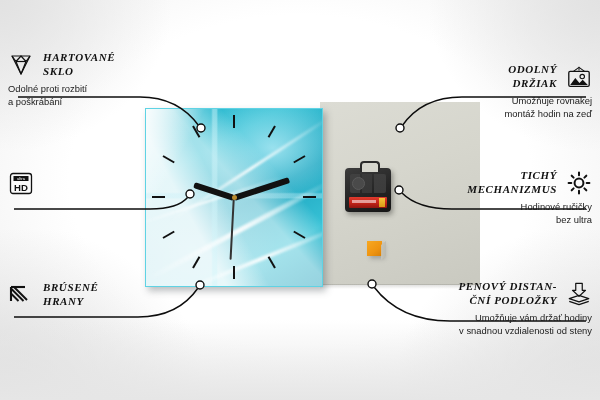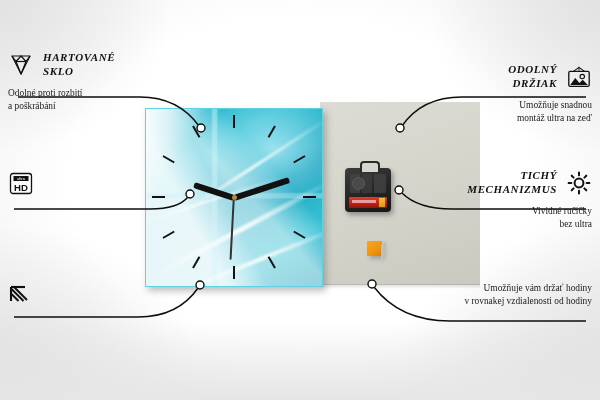--- a/index.html
+++ b/index.html
@@ -207,22 +207,21 @@
   .f-icon {
     width: 26px; height: 26px;
     flex: 0 0 26px;
     display:flex; align-items:center; justify-content:flex-start;
     color:#111;
   }
   .f-desc {
     font-size: 9.4px;
     line-height: 1.42;
     color: #1a1a1a;
-    margin-top: 5px;
-    font-family: Liberation Serif, serif;
+    font-family: Liberation Sans, sans-serif;
   }
 </style>
 </head>
 <body>
 
 <div id="stage">
 
   <div class="vig vig-tl"></div>
   <div class="vig vig-tr"></div>
   <div class="vig vig-bl"></div>
@@ -332,60 +331,73 @@
             <line x1="3" y1="4" x2="17" y2="4"></line>
             <line x1="3" y1="4" x2="3" y2="18"></line>
           </g>
           <g stroke="#111" stroke-width="1.9">
             <line x1="3.5" y1="6" x2="15.5" y2="18"></line>
             <line x1="3.5" y1="11" x2="10.5" y2="18"></line>
             <line x1="6" y1="4" x2="19" y2="17"></line>
           </g>
         </svg>
       </span>
+      <span class="f-title"><span>BRÚSENÉ</span><br><span>HRANY</span></span>
     </div>
   </div>
 
   <div class="feature right" style="top:60px;">
     <div class="f-head">
       <span class="f-icon">
         <svg width="28" height="25" viewBox="0 0 28 25">
           <path d="M14,1 L14,5" stroke="#111" stroke-width="1.1" fill="none"></path>
           <path d="M14,1.5 L8,6 M14,1.5 L20,6" stroke="#111" stroke-width="1.1" fill="none"></path>
           <rect x="3" y="6" width="22" height="16" rx="1.5" fill="none" stroke="#111" stroke-width="1.4"></rect>
           <circle cx="17.5" cy="11.5" r="2.4" fill="none" stroke="#111" stroke-width="1.2"></circle>
           <path d="M4.5,20.5 L10,13 L14.5,18.5 L18,15 L23.5,20.5 Z" fill="#111"></path>
         </svg>
       </span>
       <span class="f-title"><span>ODOLNÝ</span><br><span>DRŽIAK</span></span>
     </div>
     <div class="f-desc">
-      <span>Umožňuje snadnou</span><br><span>montáž ultra na zeď</span>
+      <span>Umožňuje rovnakej</span><br><span>montáž hodin na zeď</span>
     </div>
   </div>
 
   <div class="feature right" style="top:166px;width:195px;">
     <div class="f-head">
       <span class="f-icon">
         <svg width="27" height="26" viewBox="0 0 27 26">
           <g fill="none" stroke="#111" stroke-width="2.1" stroke-linecap="round">
             <circle cx="13.5" cy="13" r="4.6"></circle>
             <path d="M13.5,2.2 L13.5,5.0 M13.5,21.0 L13.5,23.8"></path>
             <path d="M2.7,13 L5.5,13 M21.5,13 L24.3,13"></path>
             <path d="M5.9,5.4 L7.9,7.4 M19.1,18.6 L21.1,20.6"></path>
             <path d="M21.1,5.4 L19.1,7.4 M7.9,18.6 L5.9,20.6"></path>
           </g>
         </svg>
       </span>
       <span class="f-title"><span>TICHÝ</span><br><span>MECHANIZMUS</span></span>
     </div>
     <div class="f-desc">
-      <span>Vividné ručičky</span><br><span>bez ultra</span>
+      <span>Hodinové ručičky</span><br><span>bez ultra</span>
     </div>
   </div>
 
   <div class="feature right" style="top:277px;width:235px;">
+    <div class="f-head">
+      <span class="f-icon">
+        <svg width="28" height="26" viewBox="0 0 28 26">
+          <g fill="none" stroke="#111" stroke-width="1.3" stroke-linejoin="round">
+            <path d="M10.5,1.5 L17.5,1.5 L17.5,9 L21,9 L14,15.5 L7,9 L10.5,9 Z"></path>
+            <path d="M3.5,18 L14,14.5 L24.5,18 L14,21.5 Z"></path>
+            <path d="M3.5,21 L14,24.5 L24.5,21"></path>
+          </g>
+        </svg>
+      </span>
+      <span class="f-title"><span>PENOVÝ DISTAN-</span><br><span>ČNÍ PODLOŽKY</span></span>
+    </div>
     <div class="f-desc">
-      <span>Umožňuje vám držať hodiny</span><br><span>v rovnakej vzdialenosti od hodiny</span>
+      <span>Umožňuje vám držať hodiny</span><br><span>v snadnou vzdialenosti od steny</span>
     </div>
   </div>
 
 </div>
 
 </body></html>

